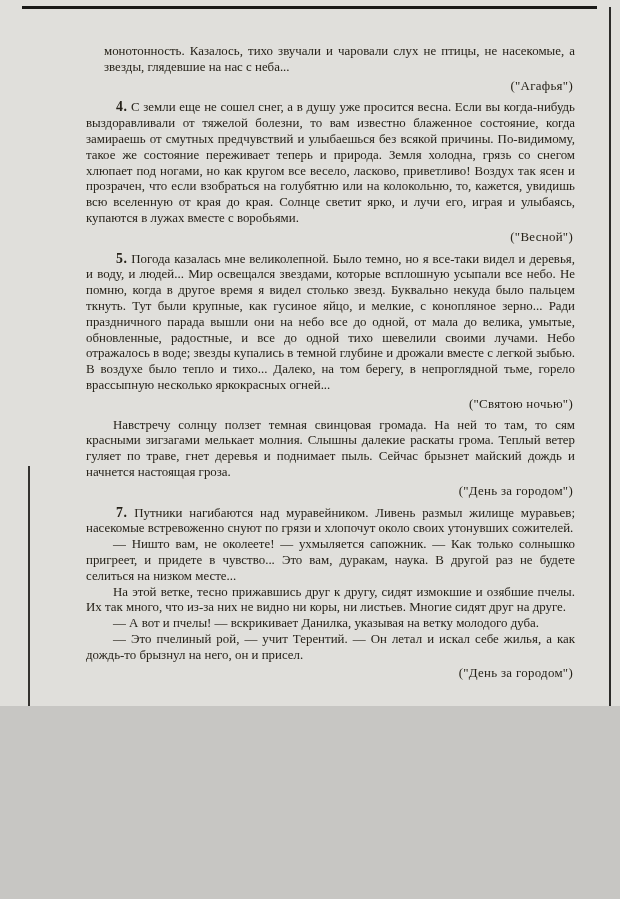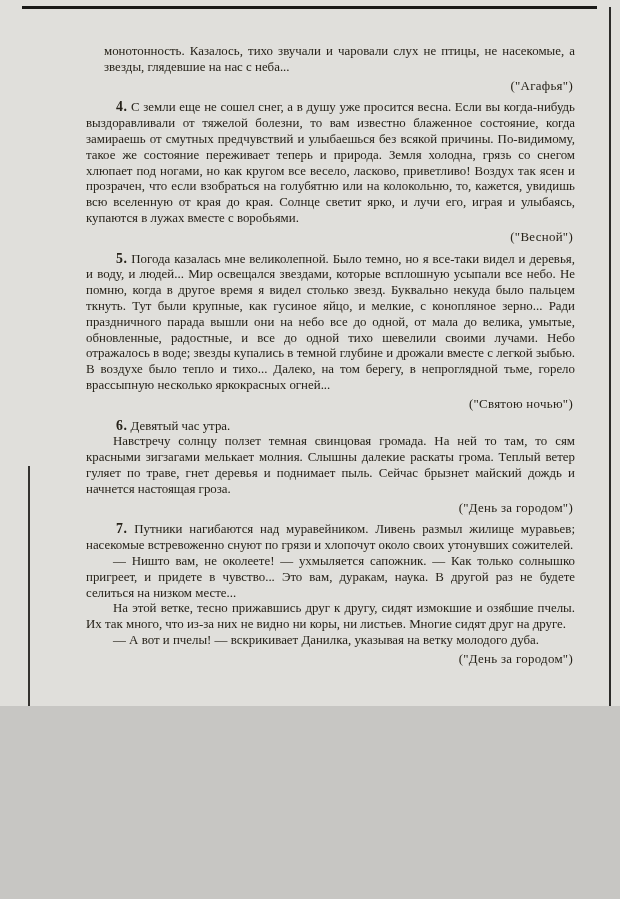--- a/index.html
+++ b/index.html
@@ -58,24 +58,24 @@
   <div class="scanline" id="line-bottom"></div>
   <div class="scanline" id="line-left"></div>
 
   <div id="text-block">
       <p class="blk continuation">монотонность. Казалось, тихо звучали и чаровали слух не птицы, не насекомые, а звезды, глядевшие на нас с неба...</p>
       <p class="blk attribution">("Агафья")</p>
       <p class="blk entry"><span class="num">4.</span>&nbsp;<span>С земли еще не сошел снег, а в душу уже просится весна. Если вы когда-нибудь выздоравливали от тяжелой болезни, то вам известно блаженное состояние, когда замираешь от смутных предчувствий и улыбаешься без всякой причины. По-видимому, такое же состояние переживает теперь и природа. Земля холодна, грязь со снегом хлюпает под ногами, но как кругом все весело, ласково, приветливо! Воздух так ясен и прозрачен, что если взобраться на голубятню или на колокольню, то, кажется, увидишь всю вселенную от края до края. Солнце светит ярко, и лучи его, играя и улыбаясь, купаются в лужах вместе с воробьями.</span></p>
       <p class="blk attribution">("Весной")</p>
       <p class="blk entry"><span class="num">5.</span>&nbsp;<span>Погода казалась мне великолепной. Было темно, но я все-таки видел и деревья, и воду, и людей... Мир освещался звездами, которые всплошную усыпали все небо. Не помню, когда в другое время я видел столько звезд. Буквально некуда было пальцем ткнуть. Тут были крупные, как гусиное яйцо, и мелкие, с конопляное зерно... Ради праздничного парада вышли они на небо все до одной, от мала до велика, умытые, обновленные, радостные, и все до одной тихо шевелили своими лучами. Небо отражалось в воде; звезды купались в темной глубине и дрожали вместе с легкой зыбью. В воздухе было тепло и тихо... Далеко, на том берегу, в непроглядной тьме, горело врассыпную несколько яркокрасных огней...</span></p>
       <p class="blk attribution">("Святою ночью")</p>
-      <p class="blk entry"><span class="num">6.</span>&nbsp;<span>Девятый час утра.</span></p>
       <p class="blk paragraph">Навстречу солнцу ползет темная свинцовая громада. На ней то там, то сям красными зигзагами мелькает молния. Слышны далекие раскаты грома. Теплый ветер гуляет по траве, гнет деревья и поднимает пыль. Сейчас брызнет майский дождь и начнется настоящая гроза.</p>
       <p class="blk attribution">("День за городом")</p>
       <p class="blk entry"><span class="num">7.</span>&nbsp;<span>Путники нагибаются над муравейником. Ливень размыл жилище муравьев; насекомые встревоженно снуют по грязи и хлопочут около своих утонувших сожителей.</span></p>
       <p class="blk dialogue">— Ништо вам, не околеете! — ухмыляется сапожник. — Как только солнышко пригреет, и придете в чувство... Это вам, дуракам, наука. В другой раз не будете селиться на низком месте...</p>
       <p class="blk paragraph">На этой ветке, тесно прижавшись друг к другу, сидят измокшие и озябшие пчелы. Их так много, что из-за них не видно ни коры, ни листьев. Многие сидят друг на друге.</p>
       <p class="blk dialogue">— А вот и пчелы! — вскрикивает Данилка, указывая на ветку молодого дуба.</p>
+      <p class="blk dialogue">— Это пчелиный рой, — учит Терентий. — Он летал и искал себе жилья, а как дождь-то брызнул на него, он и присел.</p>
       <p class="blk attribution">("День за городом")</p>
     </div>
 
   <div id="page-number">115</div>
 </div>
 
 </body></html>

